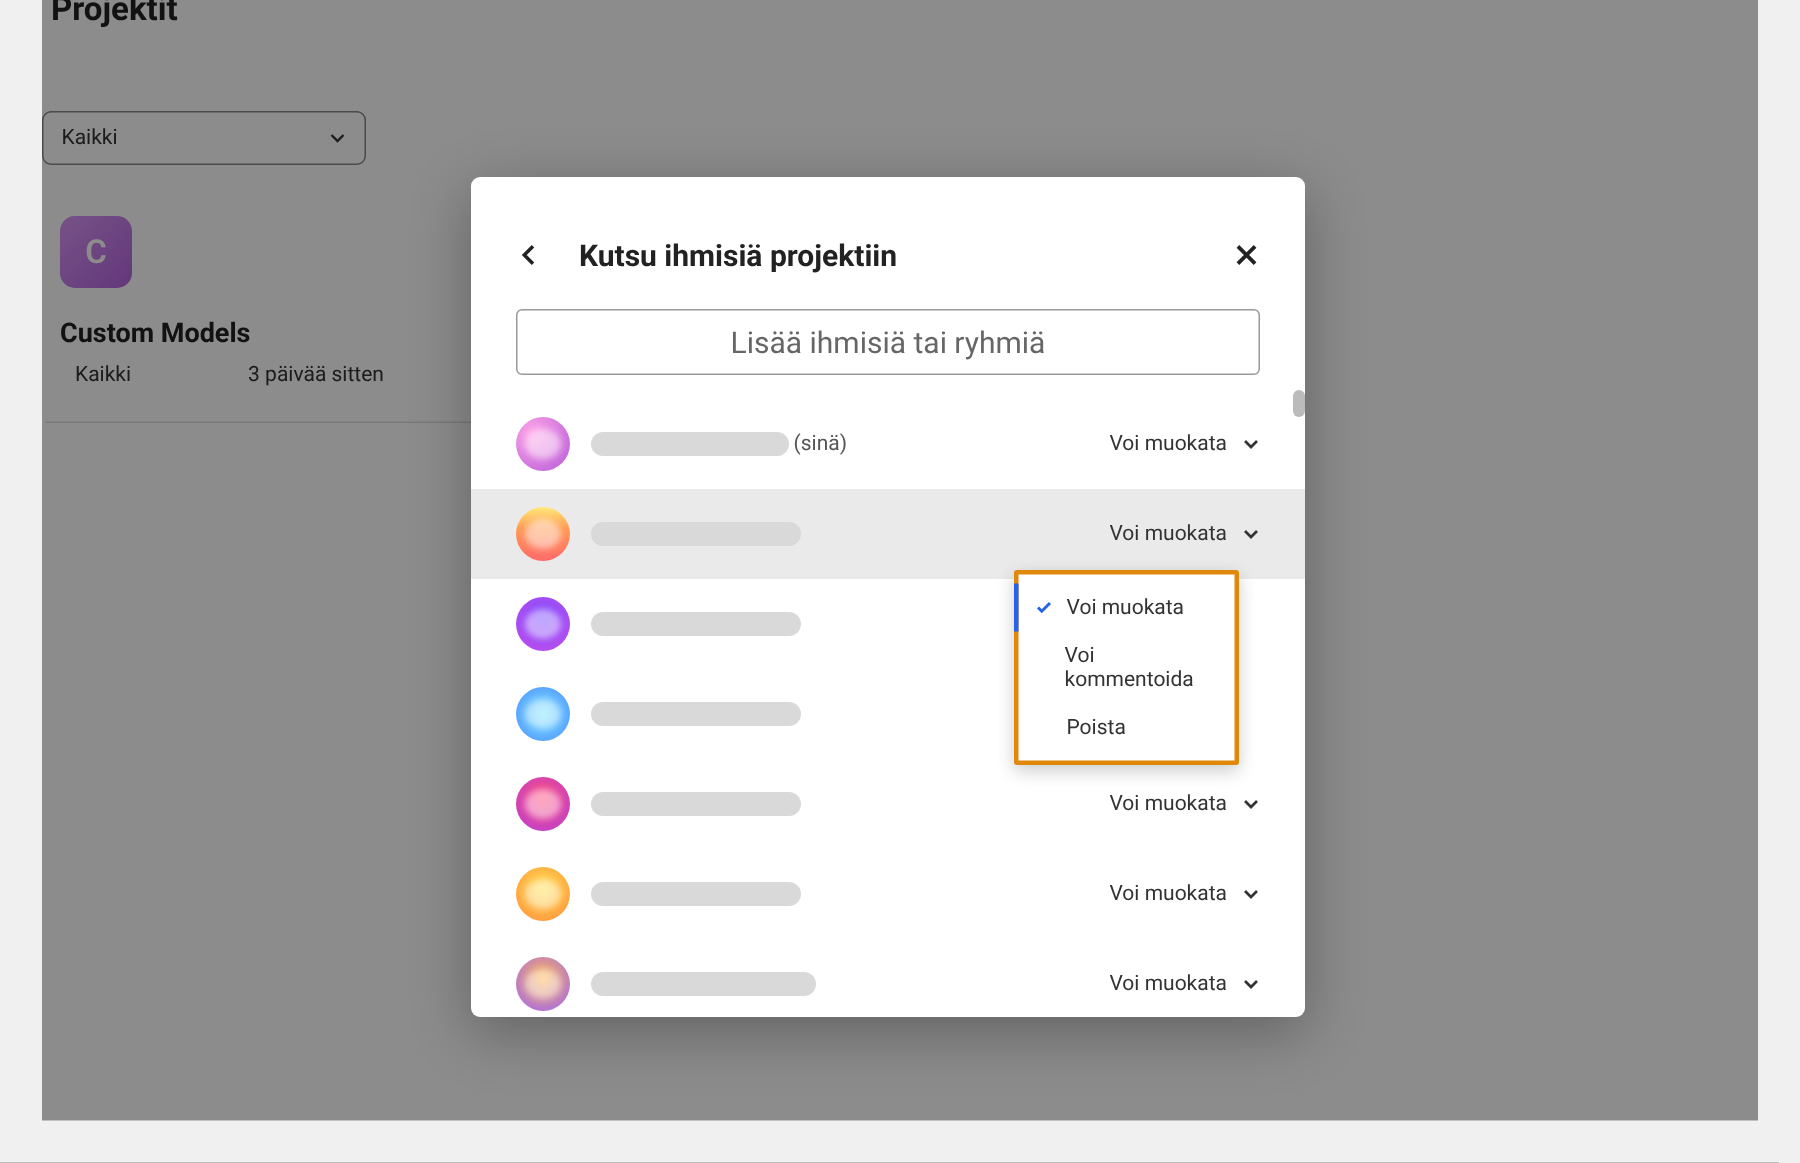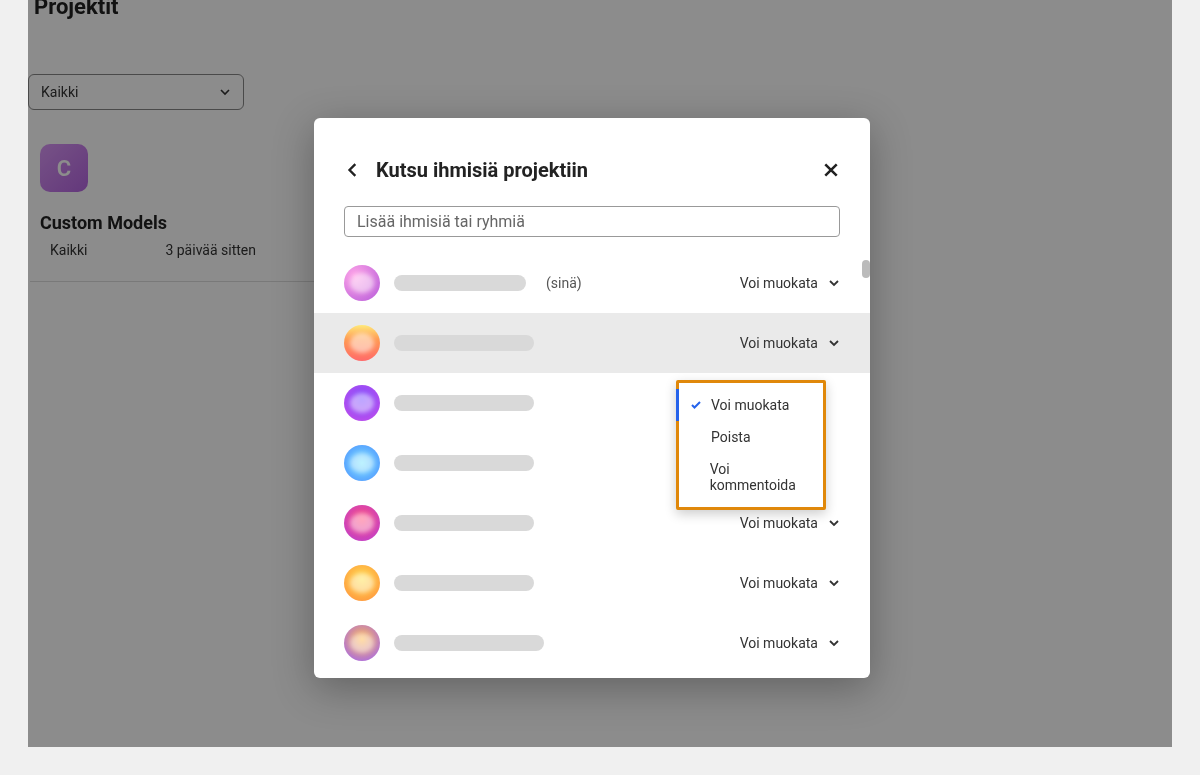--- a/index.html
+++ b/index.html
@@ -104,46 +104,47 @@
     border-radius: 6px;
     box-shadow: 0 10px 40px rgba(0,0,0,0.3);
     overflow: hidden;
     display: flex;
     flex-direction: column;
   }
   .modal-header {
     display: flex;
     align-items: center;
     padding: 40px 30px 24px 30px;
-    gap: 14px;
+    gap: 24px;
   }
   .modal-header .back {
     width: 18px; height: 18px;
     display: flex; align-items: center; justify-content: center;
   }
   .modal-header h2 {
     flex: 1;
     font-size: 20px;
     font-weight: 700;
     color: #222;
   }
   .modal-header .close {
     width: 18px; height: 18px;
     display: flex; align-items: center; justify-content: center;
   }
   .search-field {
     margin: 0 30px 16px 30px;
-    height: 31px;
+    height: 44px;
     border: 1px solid #999;
     border-radius: 4px;
     padding: 0 12px;
-    font-size: 16px;
+    font-size: 20px;
     color: #666;
     display: flex;
     align-items: center;
+    justify-content: center;
   }
   .people-list {
     flex: 1;
     overflow-y: auto;
   }
   .person-row {
     display: flex;
     align-items: center;
     padding: 12px 30px;
     gap: 14px;
@@ -155,21 +156,21 @@
     width: 36px; height: 36px;
     border-radius: 50%;
     flex-shrink: 0;
     position: relative;
     overflow: hidden;
   }
   .name-area {
     flex: 1;
     display: flex;
     align-items: center;
-    gap: 20px;
+    gap: 3px;
   }
   .name-blur {
     height: 16px;
     background: #d9d9d9;
     border-radius: 10px;
   }
   .you-tag {
     font-size: 14px;
     color: #555;
   }
@@ -376,23 +377,23 @@
         </svg>
       </span>
       <span>Voi muokata</span>
     </div>
     <div class="dropdown-item">
       <span class="check">
         <svg viewBox="0 0 12 12" width="12" height="12">
           <path d="M2 6l2.5 2.5L10 3" stroke="#2563eb" stroke-width="2" fill="none"></path>
         </svg>
       </span>
-      <span>Poista</span>
+      <span>Voi kommentoida</span>
     </div>
     <div class="dropdown-item">
       <span class="check">
         <svg viewBox="0 0 12 12" width="12" height="12">
           <path d="M2 6l2.5 2.5L10 3" stroke="#2563eb" stroke-width="2" fill="none"></path>
         </svg>
       </span>
-      <span>Voi kommentoida</span>
+      <span>Poista</span>
     </div>
   </div>
 
 </body></html>

